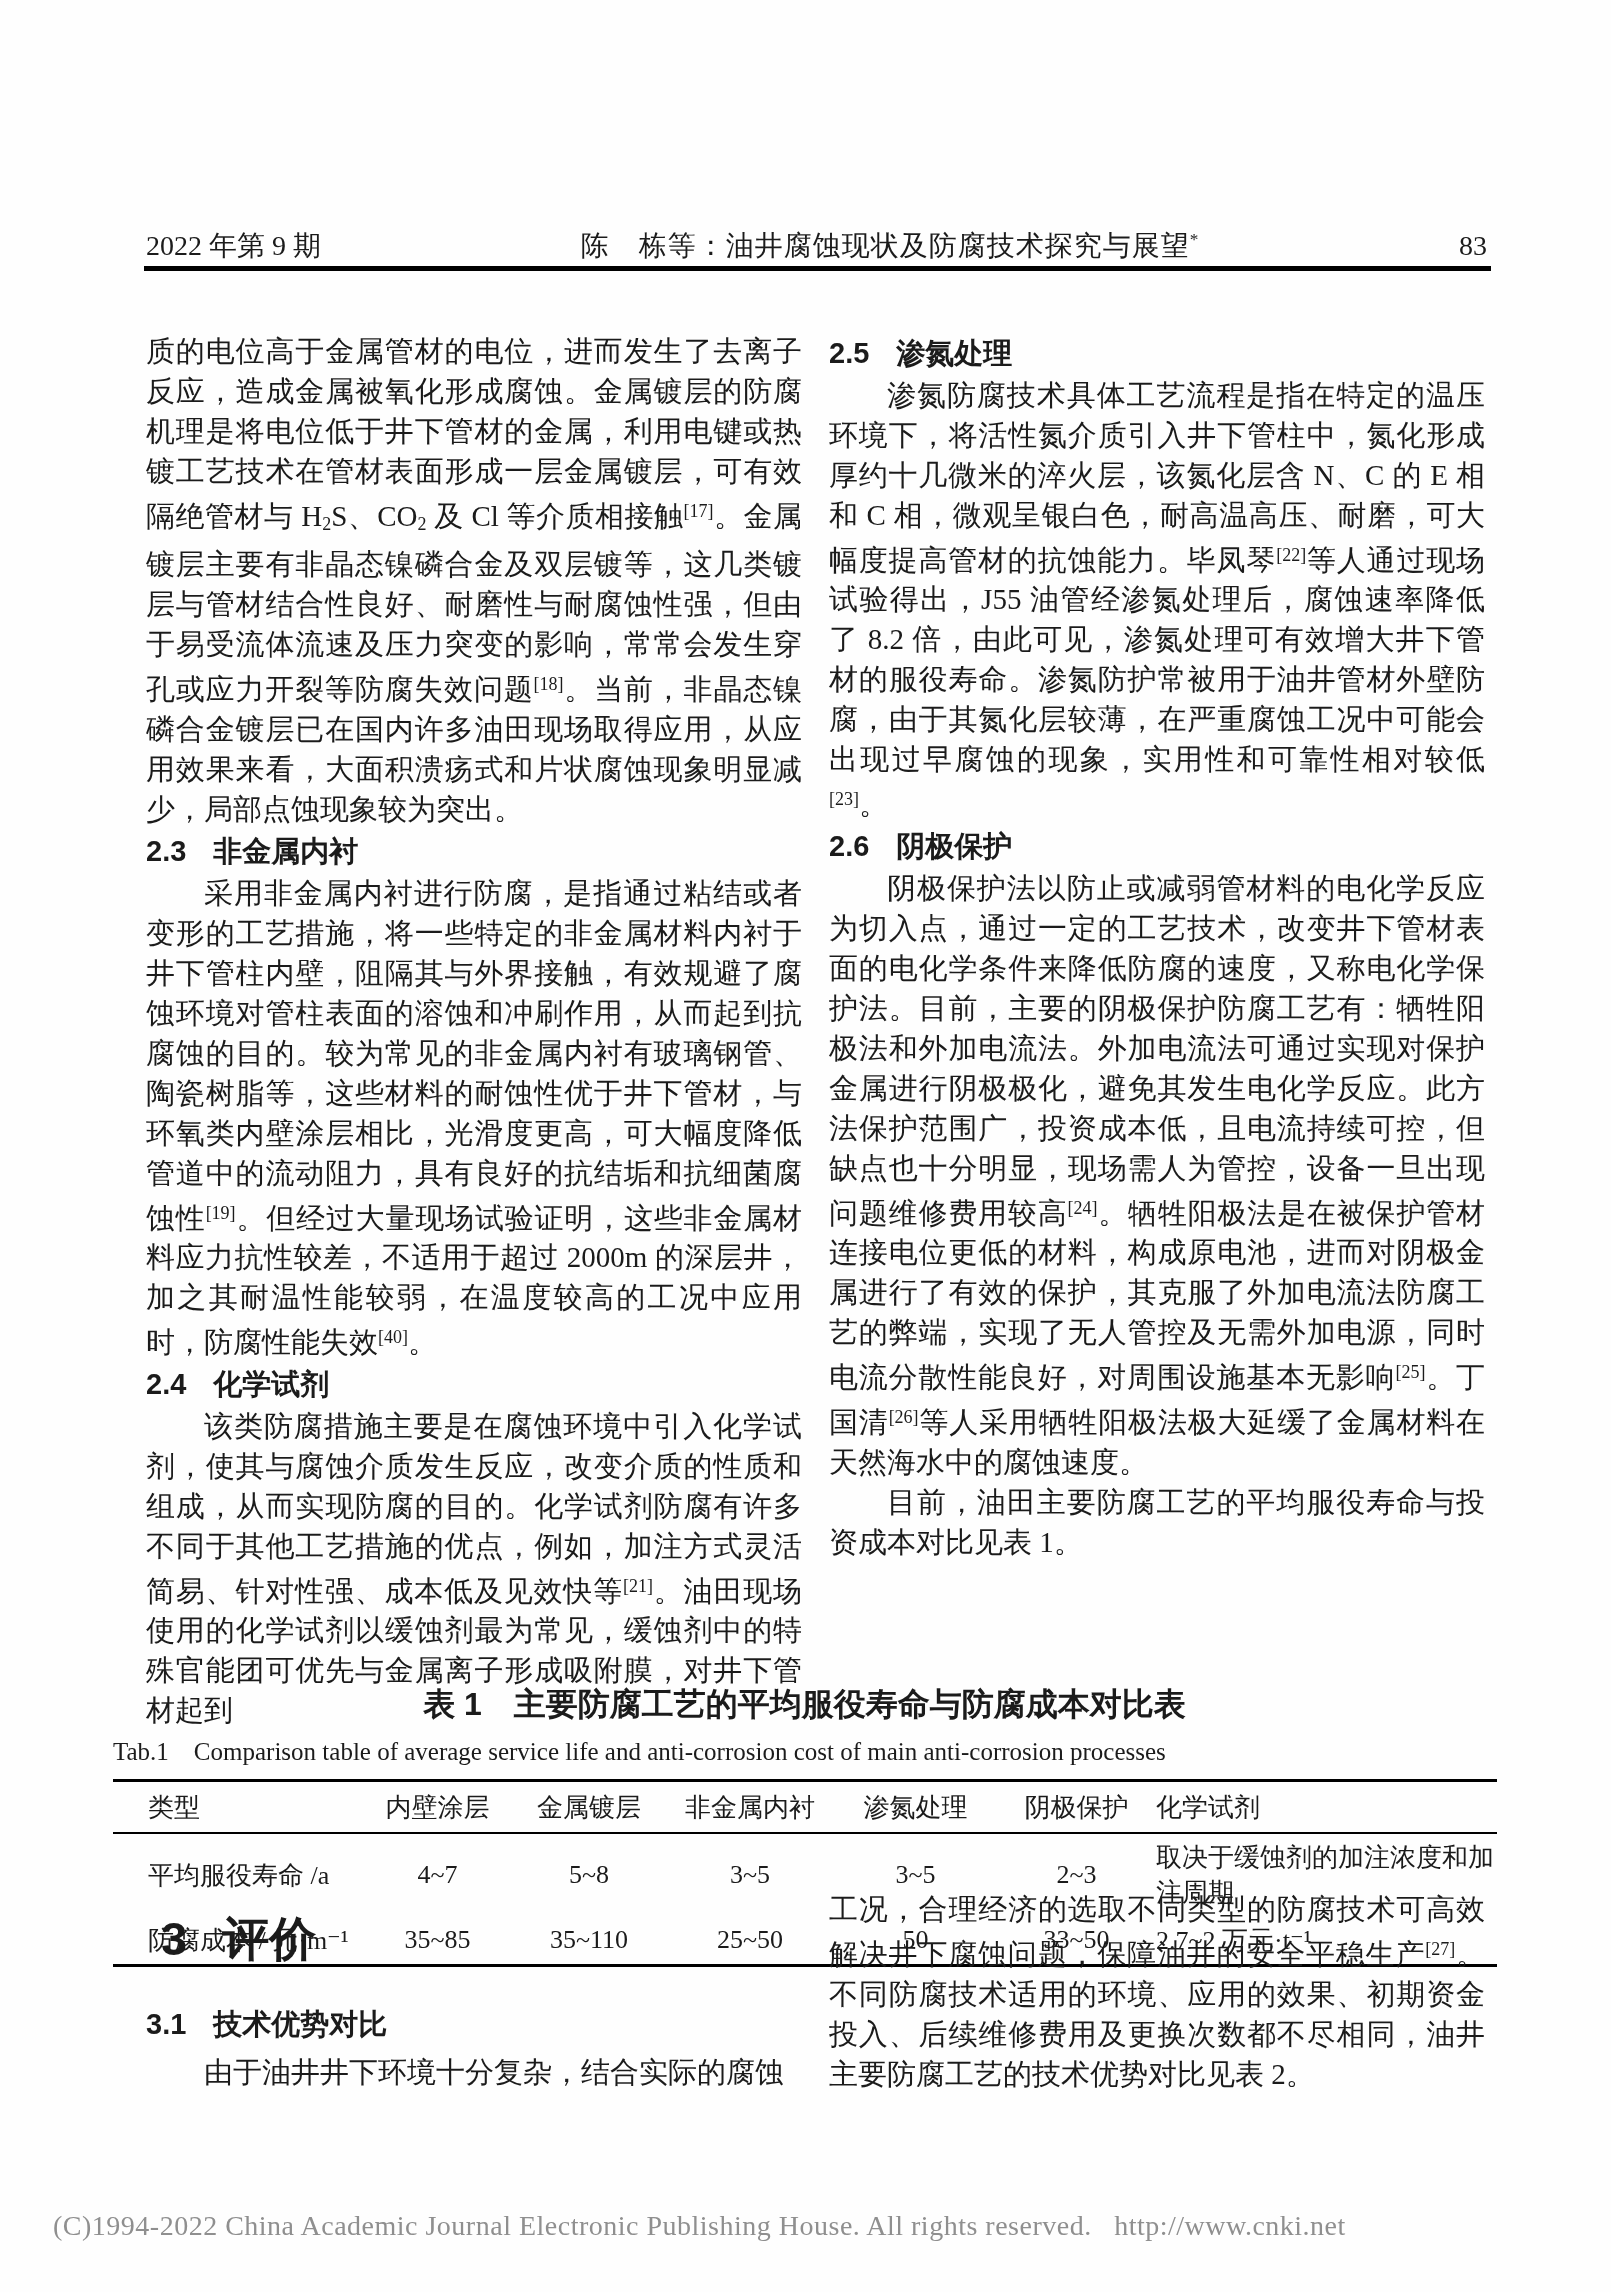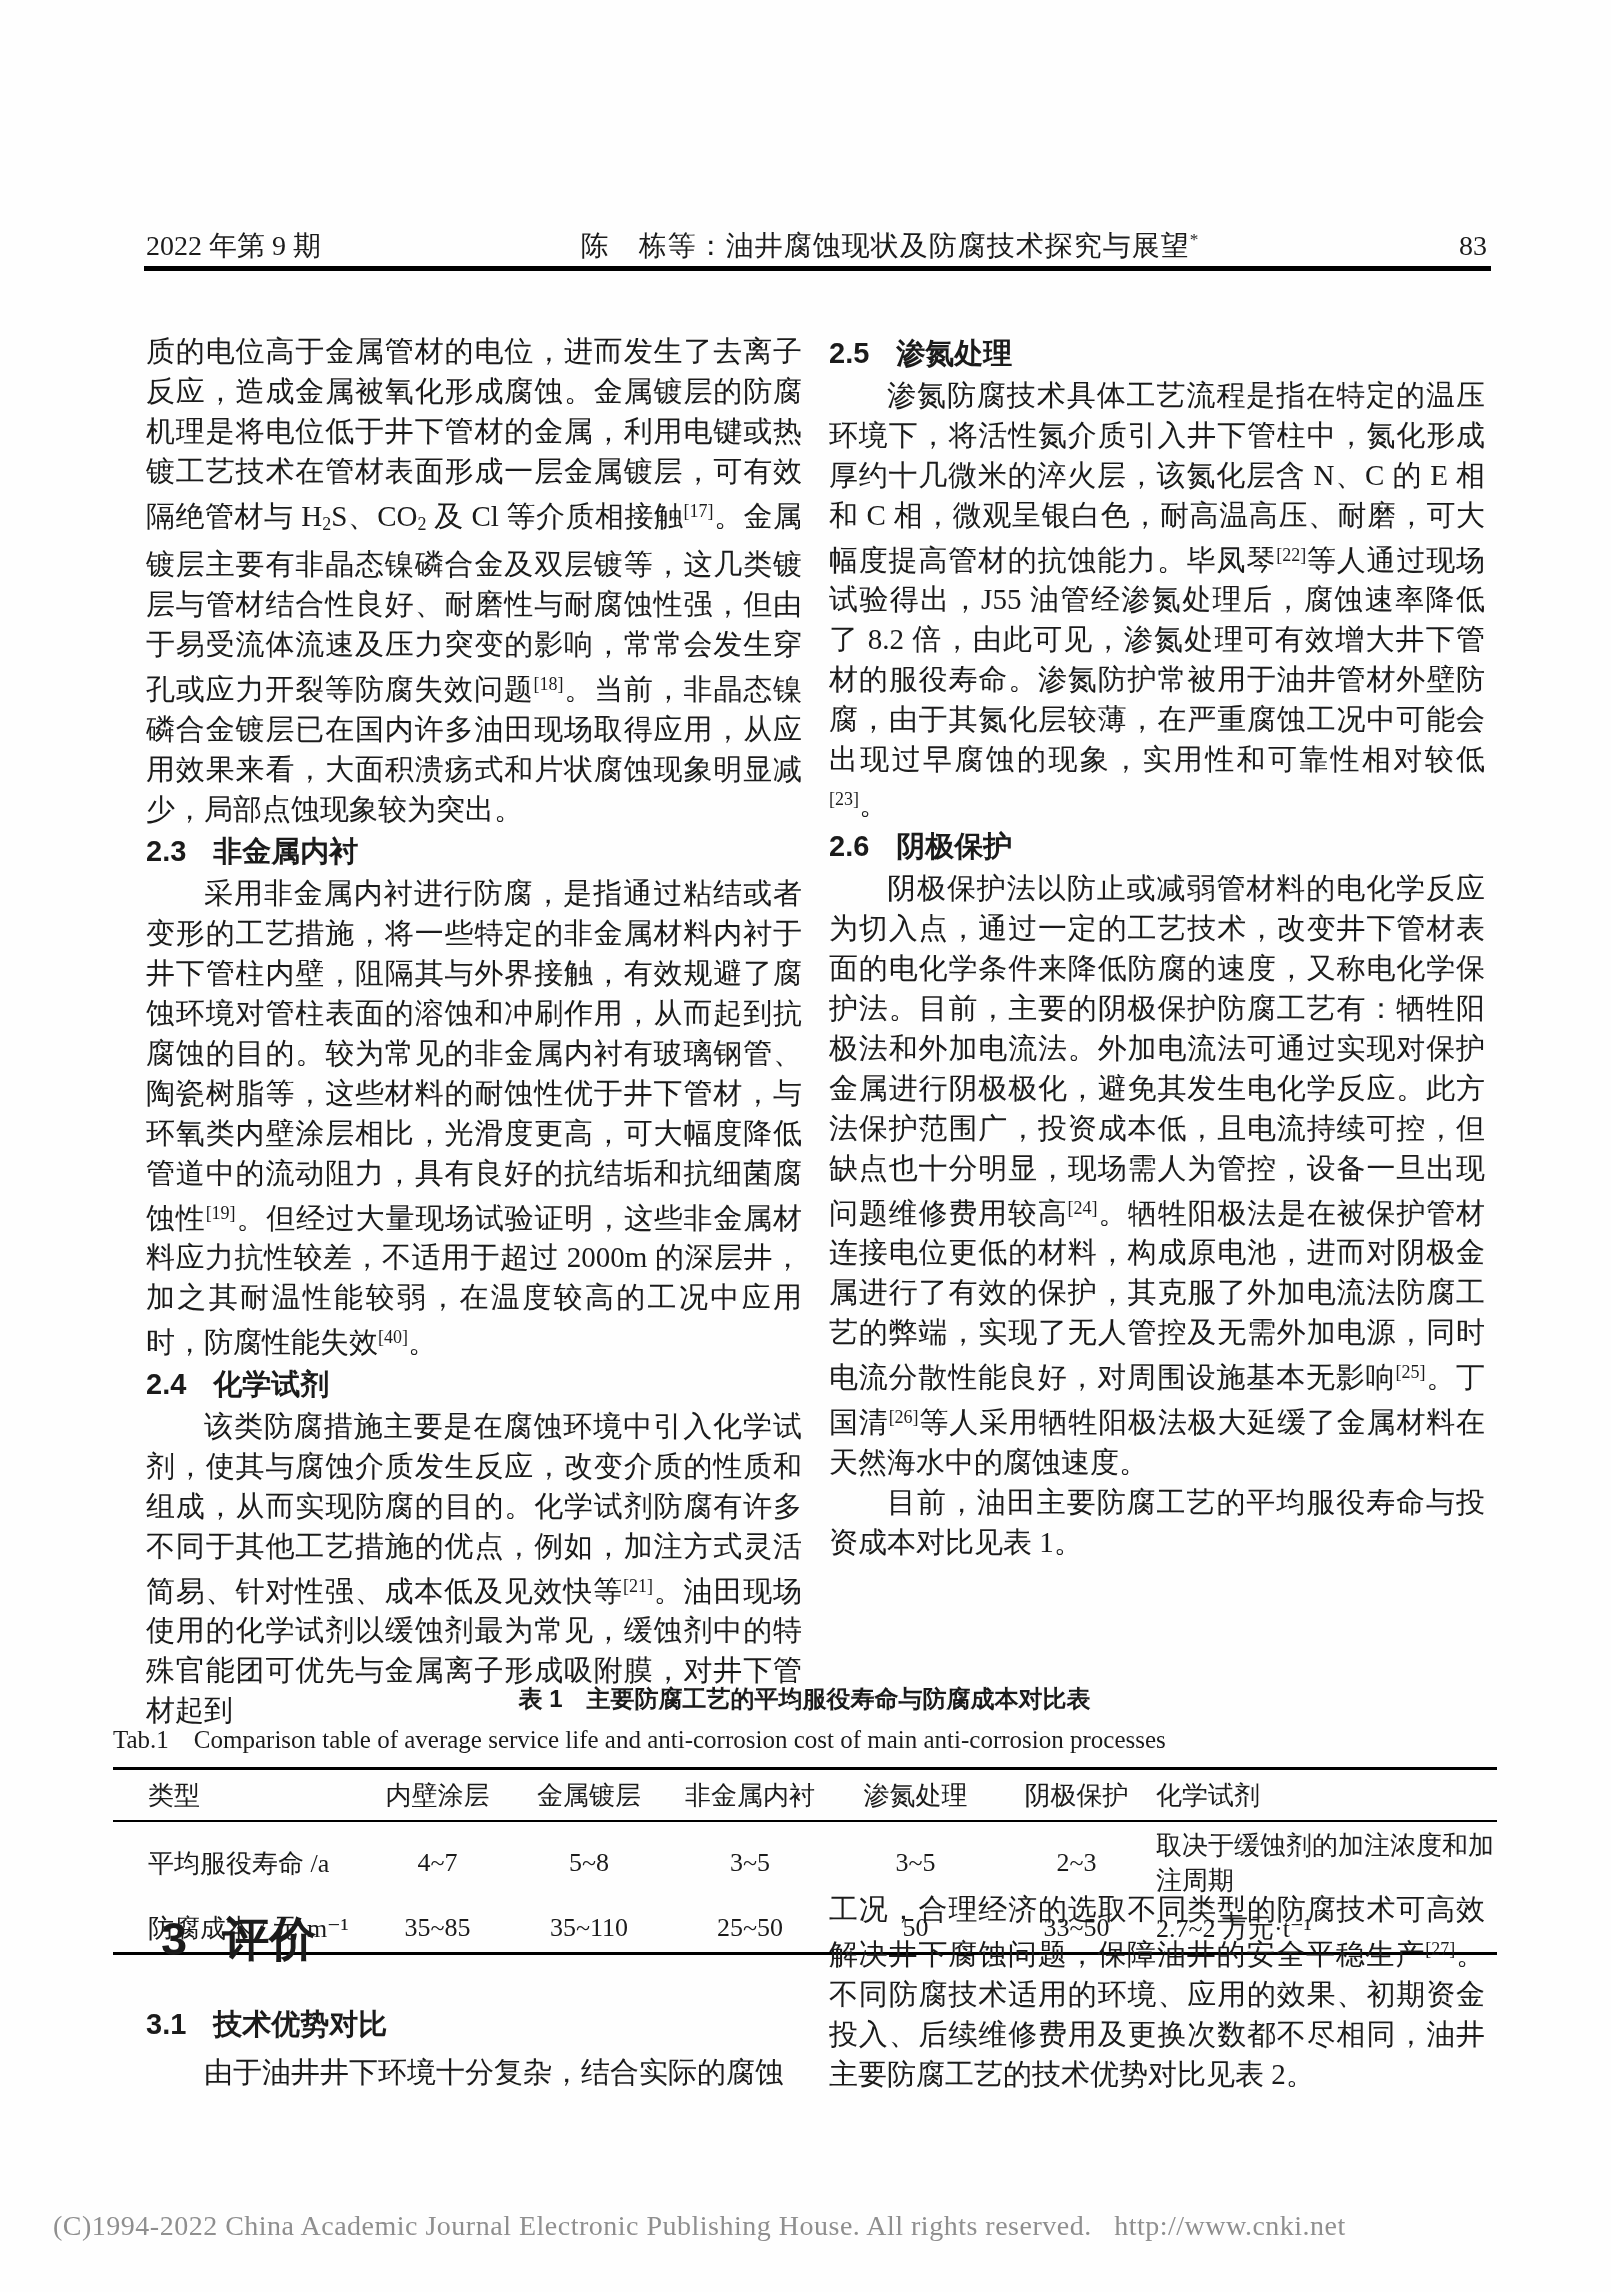--- a/index.html
+++ b/index.html
@@ -42,21 +42,21 @@
     font-weight:bold; font-size:29px; line-height:40px;
     margin:1.9px 0 1.9px 0; text-align:left; text-indent:0;
   }
   .sec-num { margin-right:27px; }
 
   
   .table-block { position:absolute; left:113px; top:1683px; width:1383px; }
   .caption-zh {
     text-align:center; margin:0 0 7.7px 0;
     font-family:"Liberation Sans","DejaVu Sans",sans-serif;
-    font-weight:bold; font-size:24px;
+    font-weight:bold; font-size:32px;
   }
   .caption-en { text-align:left; margin:0 0 11.5px 0; font-size:25px; }
   table.paper-table {
     width:100%; border-collapse:collapse; table-layout:fixed;
     border-top:3.8px solid #000; border-bottom:3.8px solid #000;
     font-size:26px;
   }
   .paper-table thead th {
     border-bottom:2.9px solid #000; font-weight:normal; padding:7.7px 0 6.7px 0;
   }

